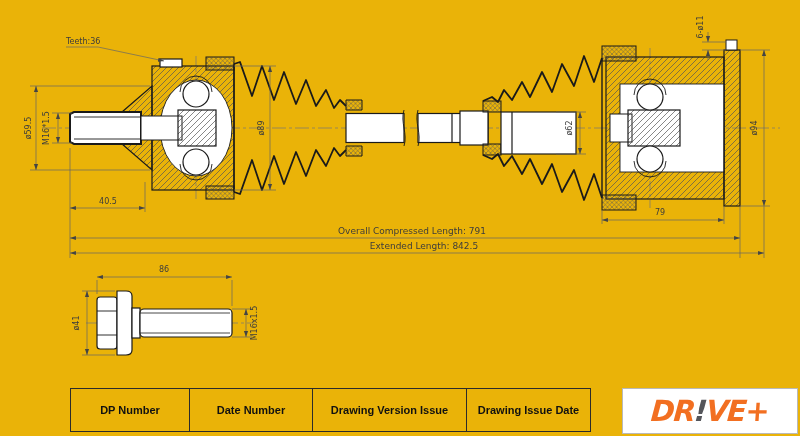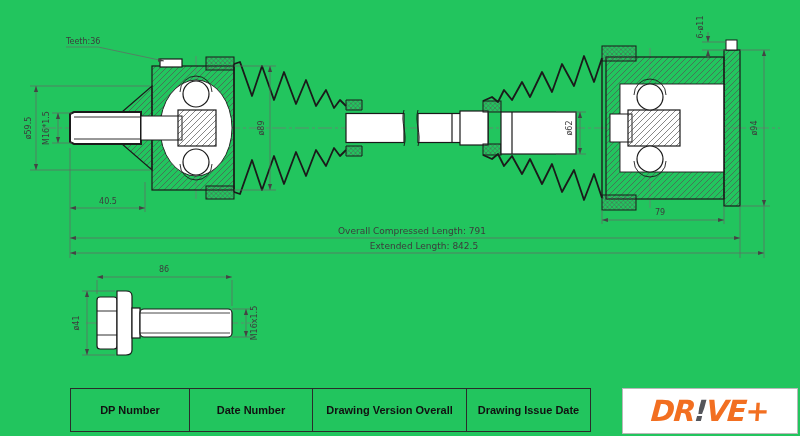--- a/index.html
+++ b/index.html
@@ -1,16 +1,16 @@
 <!DOCTYPE html>
 <html><head>
 <meta charset="utf-8">
 <style>
   html,body{margin:0;padding:0;background:#fff;}
-  .page{position:relative;width:800px;height:436px;background:#22c55e;overflow:hidden;
+  .page{position:relative;width:800px;height:436px;background:#eab308;overflow:hidden;
         font-family:"Liberation Sans", sans-serif;}
   svg{position:absolute;left:0;top:0;}
   svg text{font-family:"DejaVu Sans", sans-serif;fill:#3c3c3c;}
   .dimtxt{font-size:8px;}
   .dimtxt2{font-size:9px;}
   
   .tblock{position:absolute;left:70px;top:388px;width:516px;height:44px;
           border-collapse:collapse;table-layout:fixed;}
   .tblock td{border:1px solid #2b2b2b;text-align:center;vertical-align:middle;
              font-size:11px;color:#111;padding:0;height:22px;}
@@ -200,21 +200,21 @@
     <text class="dimtxt" x="79" y="323" text-anchor="middle" transform="rotate(-90 79 323)">ø41</text>
     <text class="dimtxt" x="257" y="323" text-anchor="middle" transform="rotate(-90 257 323)">M16x1.5</text>
   </g>
 </svg>
 
 <table class="tblock">
   <tbody>
         <tr>
     <td class="hdr c0">DP Number</td>
     <td class="hdr c1">Date Number</td>
-    <td class="hdr c2">Drawing Version Overall</td>
+    <td class="hdr c2">Drawing Version Issue</td>
     <td class="hdr c3">Drawing Issue Date</td>
   </tr>
 </tbody>
     </table>
 
 <div class="logobox">
   <span class="logotext"><span>DR</span><span class="bang">!</span><span>VE+</span></span>
 </div>
 
 </div>

